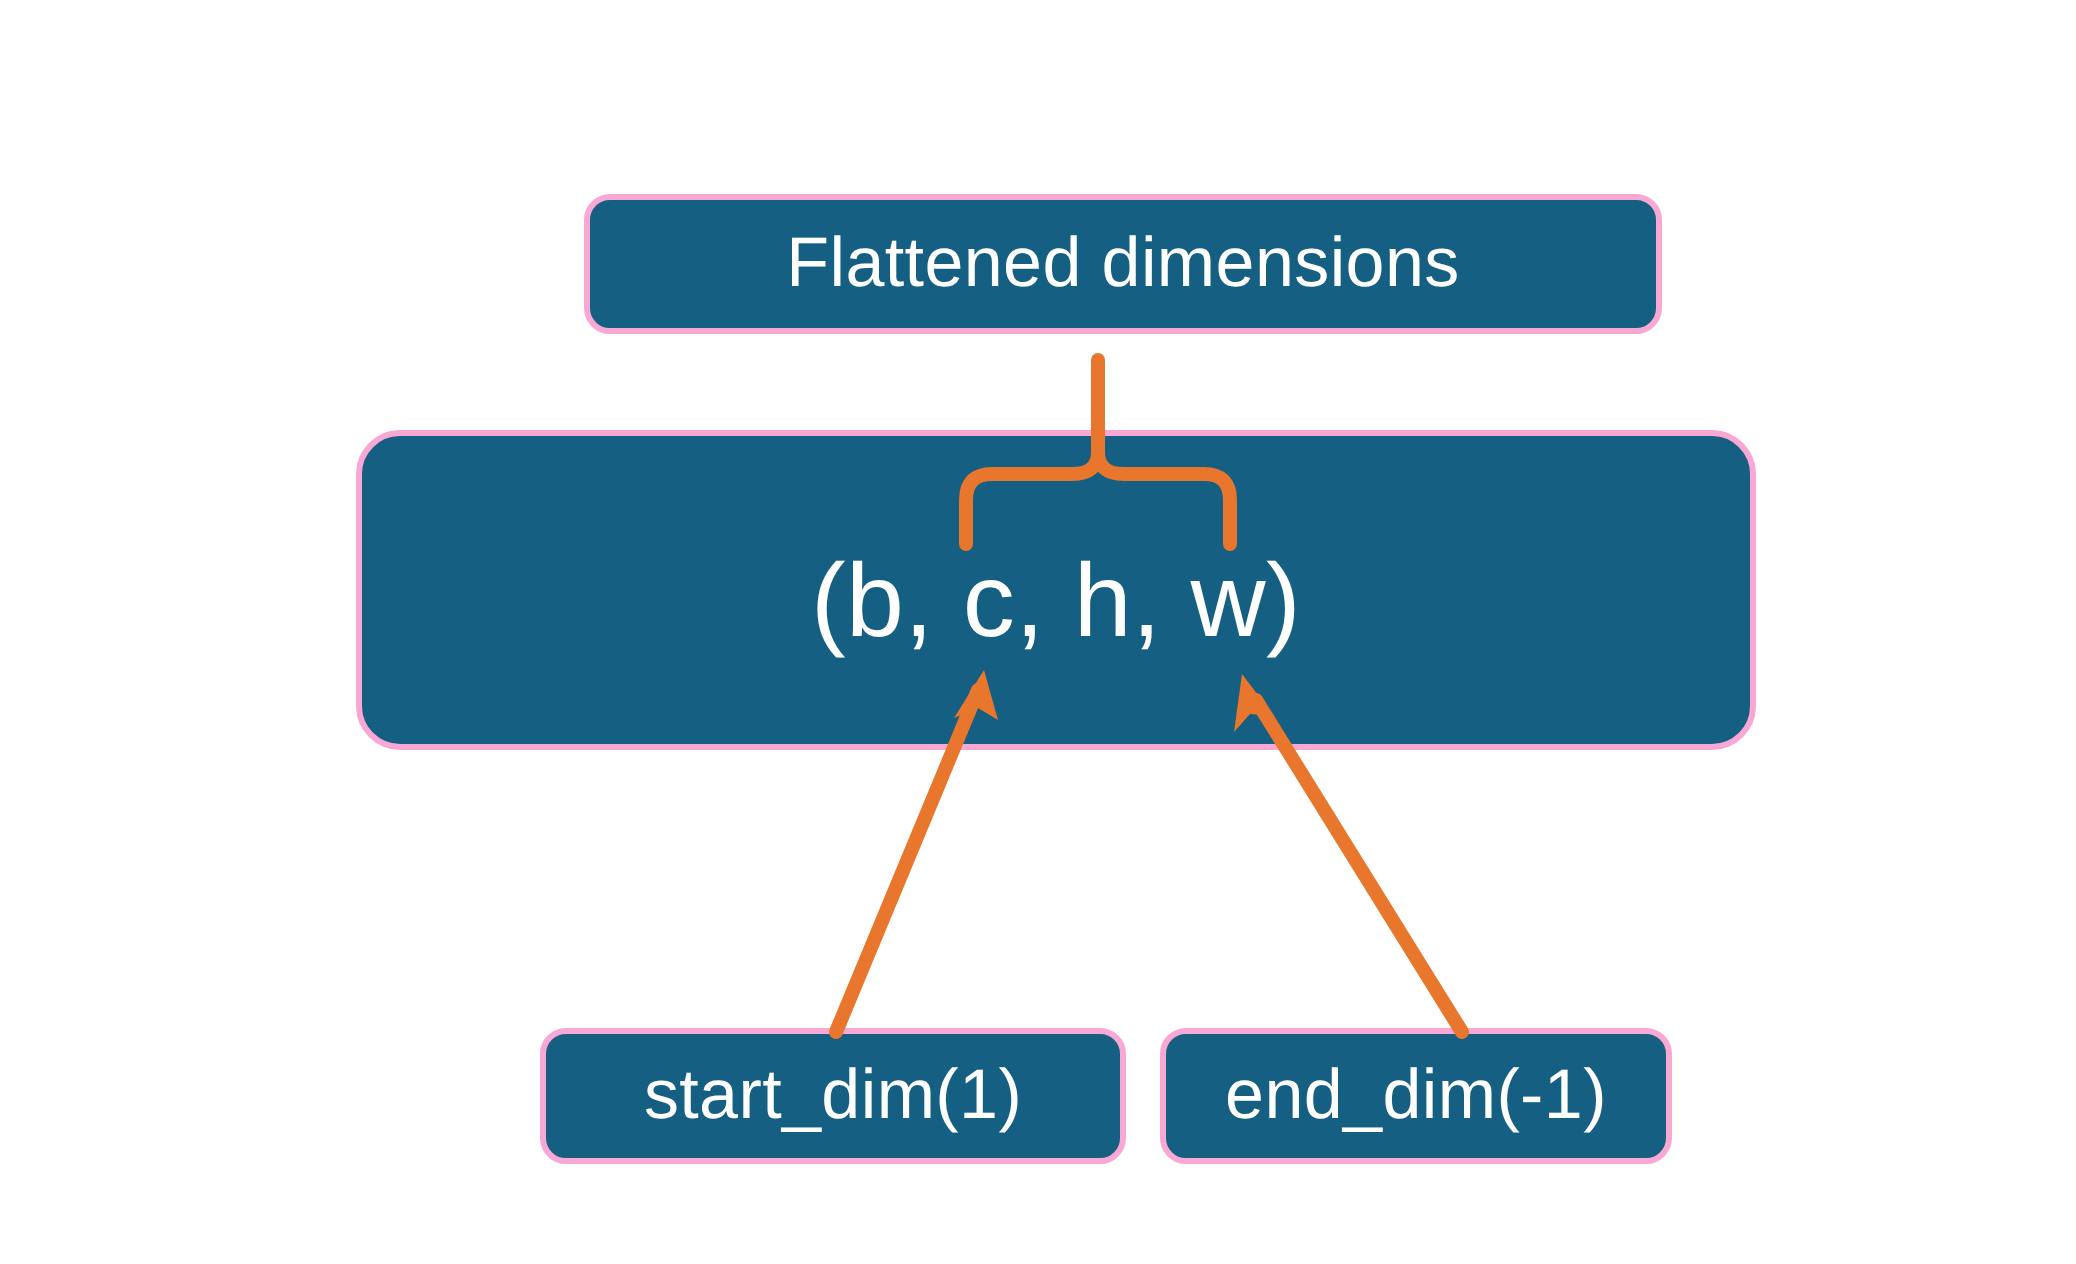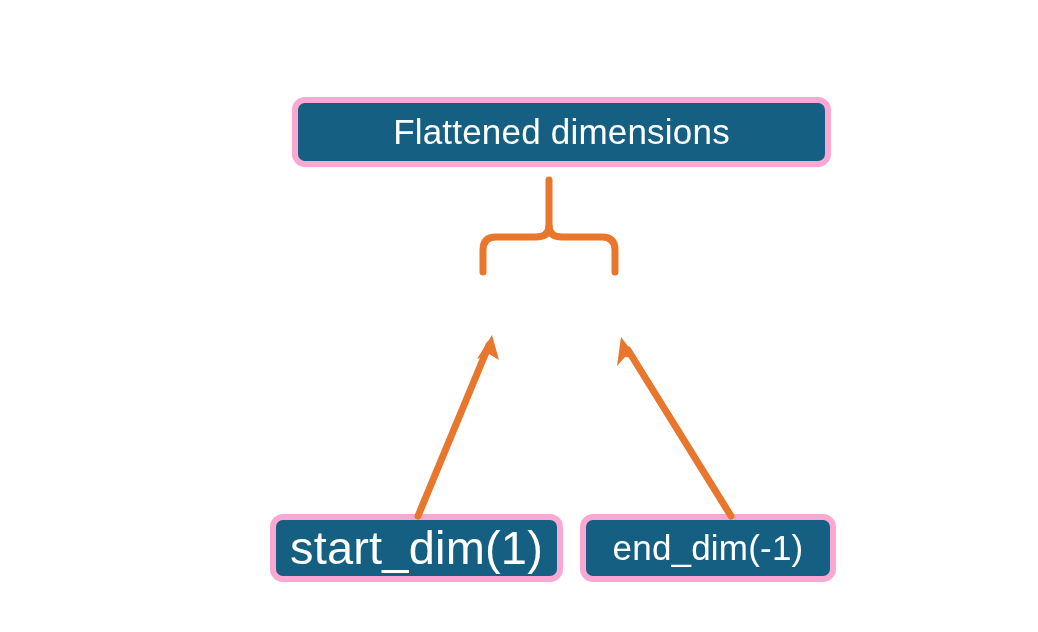--- a/index.html
+++ b/index.html
@@ -14,21 +14,21 @@
     position: relative;
     width: 1038px;
     height: 632px;
     background: #ffffff;
     overflow: hidden;
   }
   .node {
     position: absolute;
     box-sizing: border-box;
     background: #156082;
-    border: 6px solid #f9a8d4;
+    border: 3px solid #f9a8d4;
     border-radius: 14px;
     color: #ffffff;
     display: flex;
     align-items: center;
     justify-content: center;
     text-align: center;
     line-height: 1.05;
     z-index: 2;
   }
   .node-label {
@@ -62,21 +62,21 @@
   }
 
   
   #node-start-dim {
     left: 270px;
     top: 514px;
     width: 293px;
     height: 68px;
     border-radius: 13px;
   }
-  #node-start-dim .node-label { font-size: 47px; }
+  #node-start-dim .node-label { font-size: 35px; }
 
   
   #node-end-dim {
     left: 580px;
     top: 514px;
     width: 256px;
     height: 68px;
     border-radius: 13px;
   }
   #node-end-dim .node-label { font-size: 35px; }
@@ -94,20 +94,23 @@
 </style>
 </head>
 <body>
 
 <div id="canvas">
 
   <div class="node" id="node-flattened">
     <span class="node-label">Flattened dimensions</span>
   </div>
 
+  <div class="node" id="node-shape">
+    <span class="node-label">(b, c, h, w)</span>
+  </div>
 
   <div class="node" id="node-start-dim">
     <span class="node-label">start_dim(1)</span>
   </div>
 
   <div class="node" id="node-end-dim">
     <span class="node-label">end_dim(-1)</span>
   </div>
 
   <svg id="connectors" viewBox="0 0 1038 632" width="1038" height="632">

